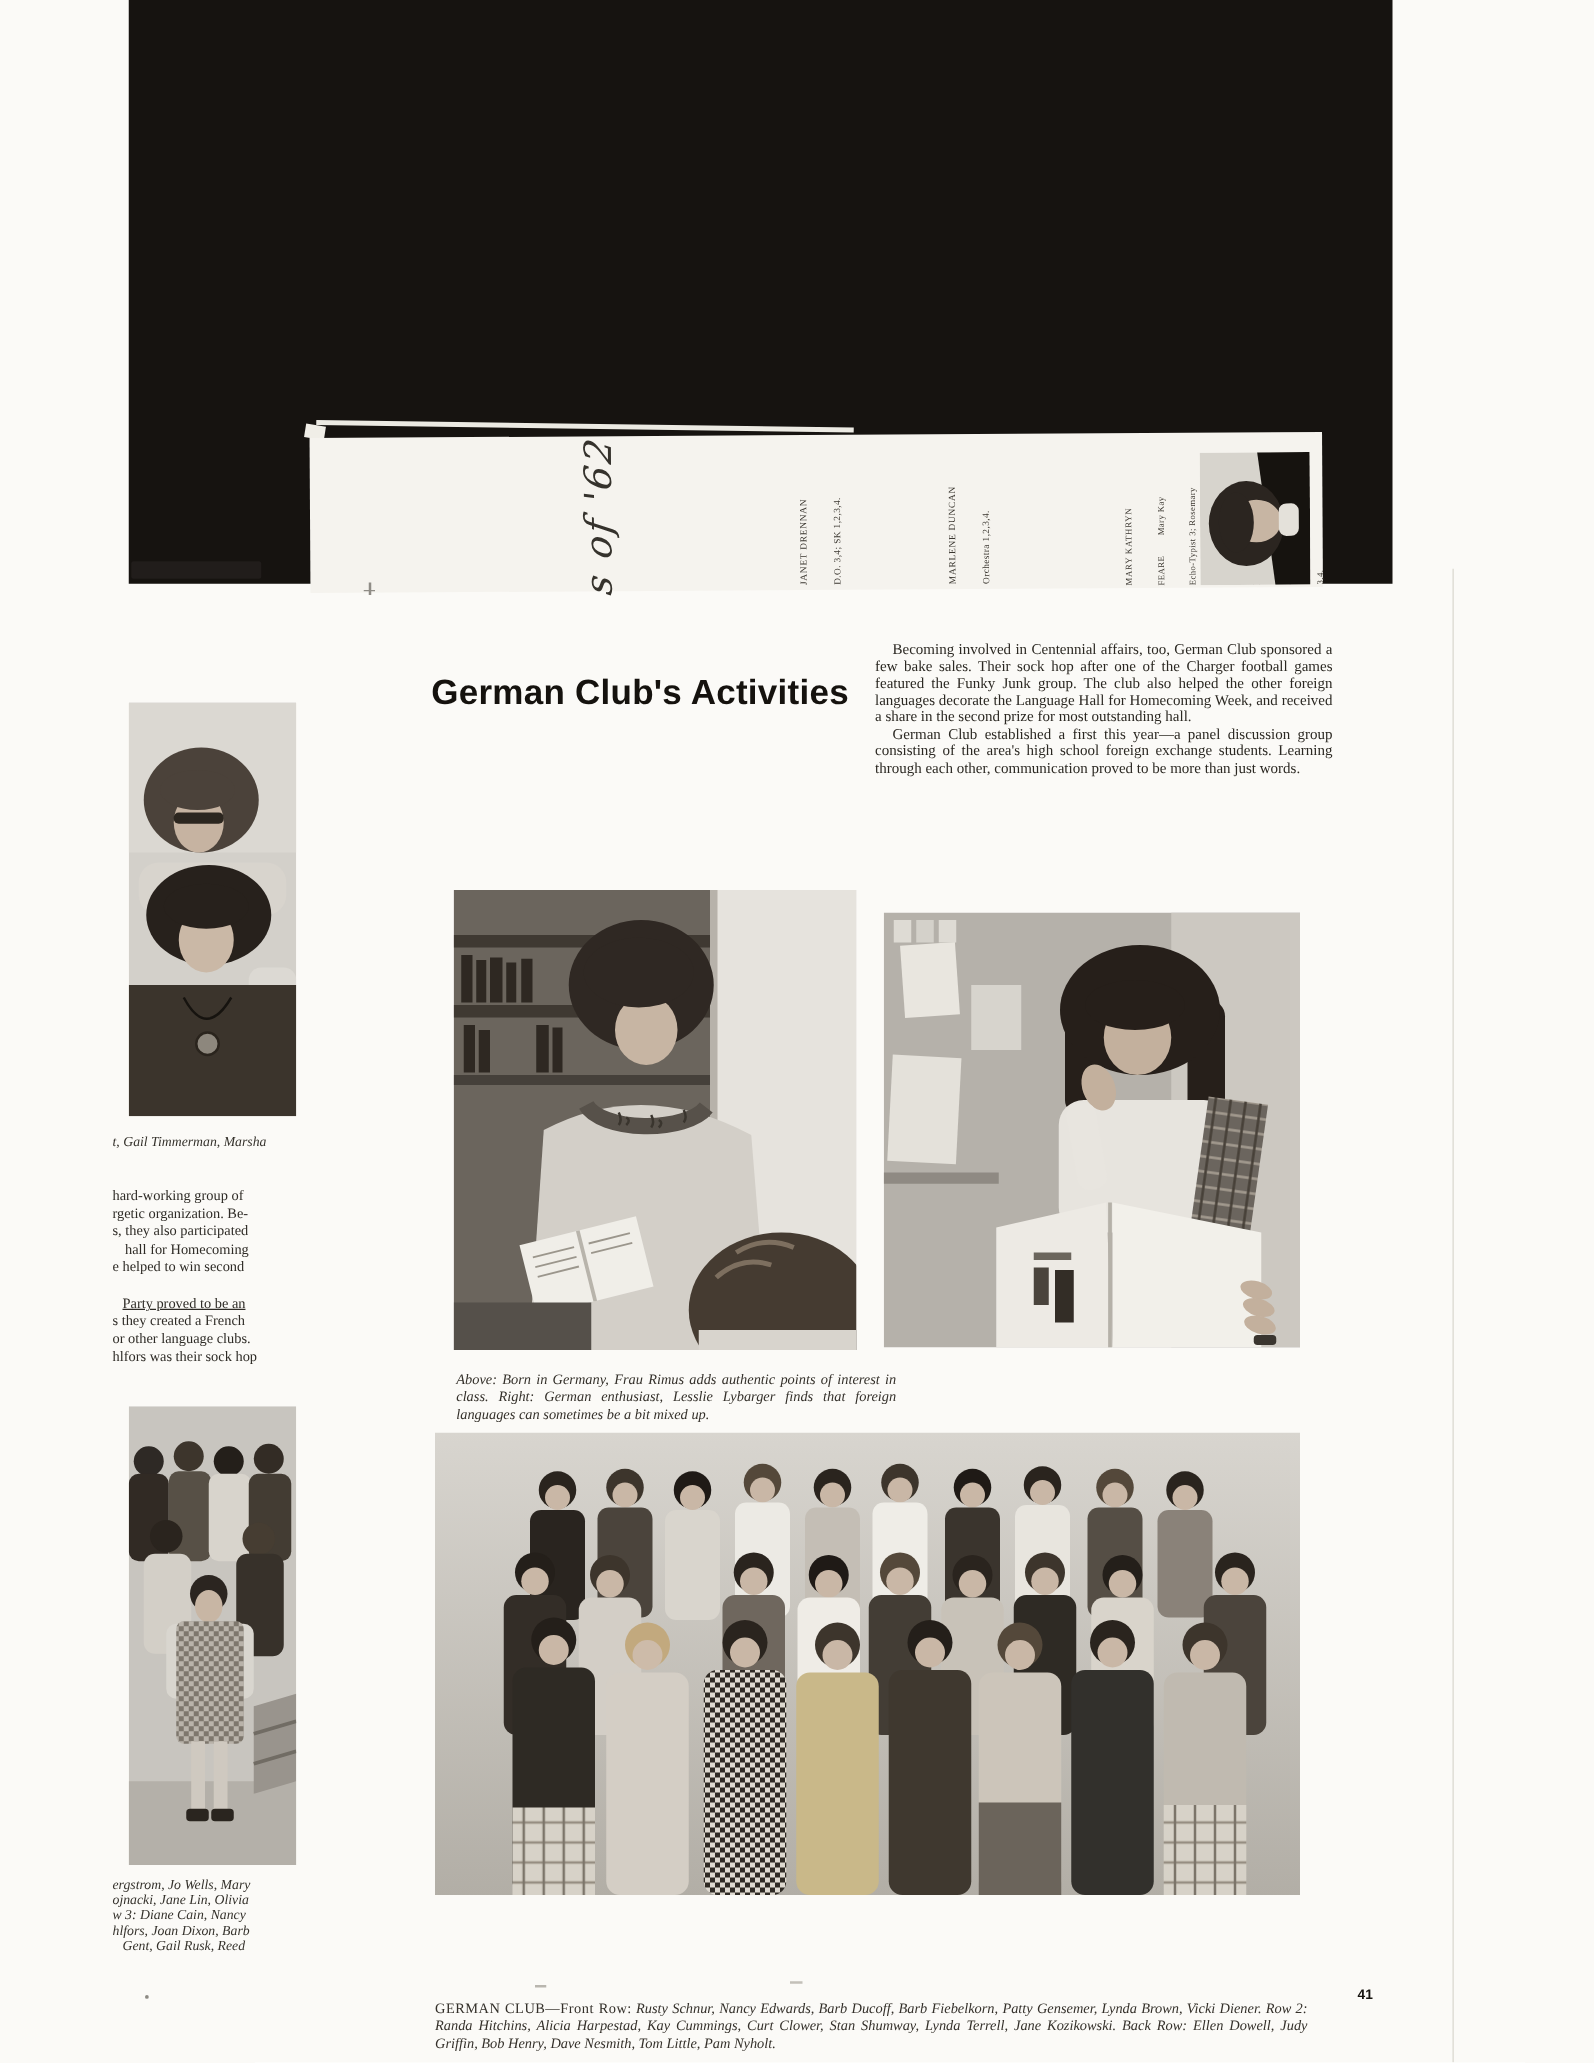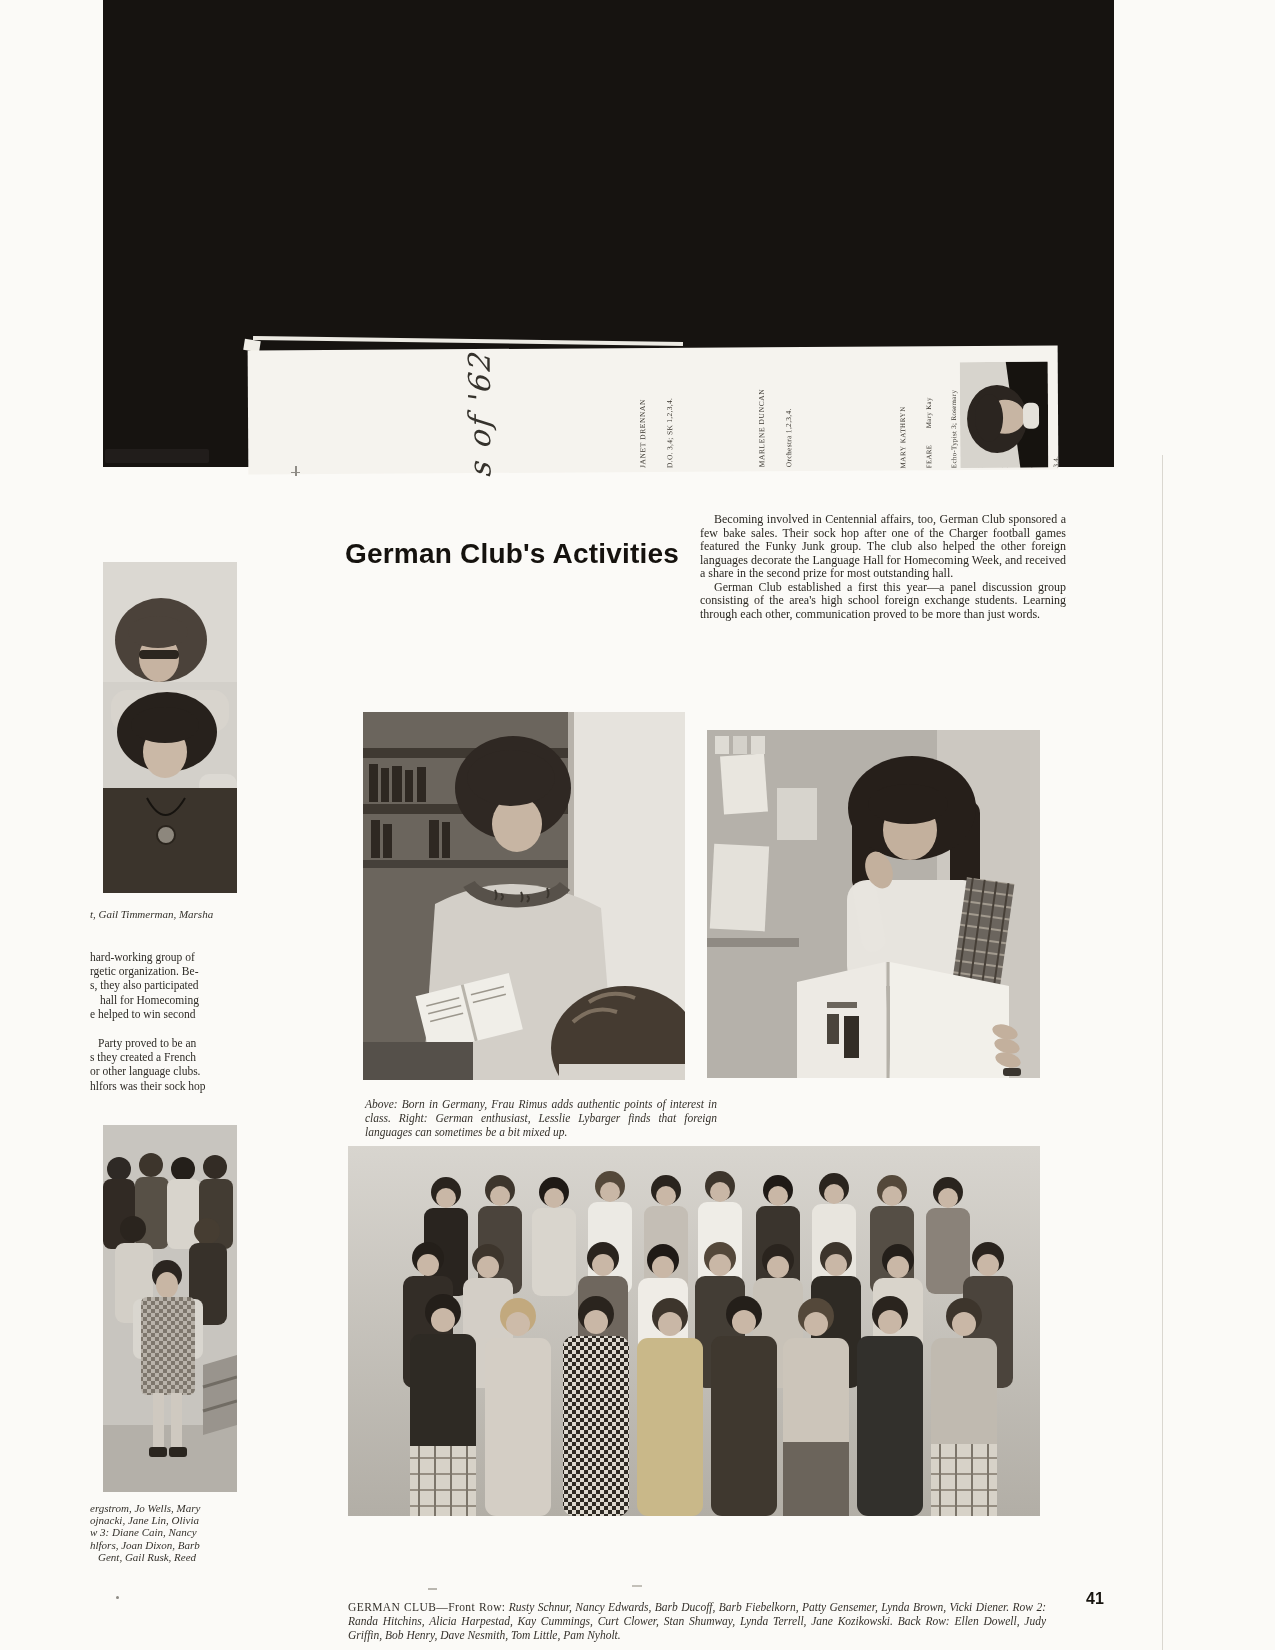--- a/index.html
+++ b/index.html
@@ -21,21 +21,21 @@
   
   .cut-caption{font:italic 11px/12.2px "Liberation Serif",serif;color:#34312b;white-space:nowrap;}
   .cut-line{font:11.5px/14.2px "Liberation Serif",serif;color:#2e2b26;white-space:nowrap;}
   
   .headline{font-family:"Liberation Sans",sans-serif;font-weight:bold;font-size:28px;line-height:52px;
             color:#15120e;letter-spacing:.2px;white-space:nowrap;}
   #body-col{left:700px;top:513px;width:366px;text-align:justify;}
   #body-col p{margin:0;text-indent:14px;font:12px/13.5px "Liberation Serif",serif;color:#2b2822;}
   .caption{font:italic 11.5px/13.8px "Liberation Serif",serif;color:#34302a;text-align:justify;}
   .caption .plain{font-style:normal;letter-spacing:.4px;}
-  #page-num{font-family:"Liberation Sans",sans-serif;font-weight:bold;font-size:16px;color:#17140f;}
+  #page-num{font-family:"Liberation Sans",sans-serif;font-weight:bold;font-size:11px;color:#17140f;}
   #edge-line{left:1162px;top:455px;width:1px;height:1195px;background:#dad7d0;}
   .tick{background:#8f8c86;}
   svg{display:block;}
 </style>
 </head>
 <body>
 
 <div id="page">
 
   <div id="black-block" class="abs">
@@ -105,21 +105,21 @@
 
   <div class="abs" style="left:90px;top:950px;">
     <div class="cut-line">hard-working group of</div>
     <div class="cut-line">rgetic organization. Be-</div>
     <div class="cut-line">s, they also participated</div>
     <div class="cut-line" style="padding-left:10px;">hall for Homecoming</div>
     <div class="cut-line">e helped to win second</div>
   </div>
 
   <div class="abs" style="left:90px;top:1036px;">
-    <div class="cut-line" style="padding-left:8px;">Party proved to be an</div>
+    <div class="cut-line" style="padding-left:8px;text-decoration:underline;">Party proved to be an</div>
     <div class="cut-line">s they created a French</div>
     <div class="cut-line">or other language clubs.</div>
     <div class="cut-line">hlfors was their sock hop</div>
   </div>
 
   <svg class="abs" style="left:103px;top:1125px;" width="134" height="367" viewBox="0 0 134 367">
     <rect width="134" height="367" fill="#c8c5bf"></rect>
     <rect y="300" width="134" height="67" fill="#b4b0a9"></rect>
     <g>
       <circle cx="16" cy="44" r="12" fill="#2e2925"></circle>

